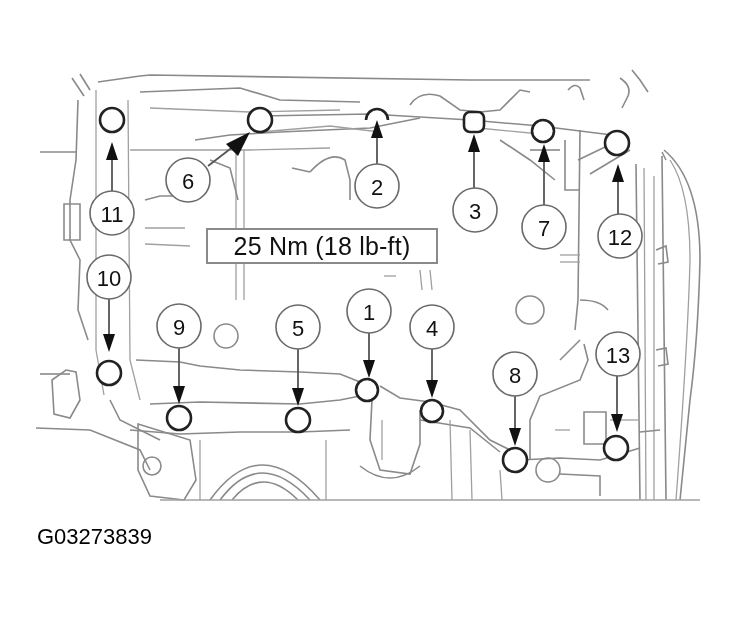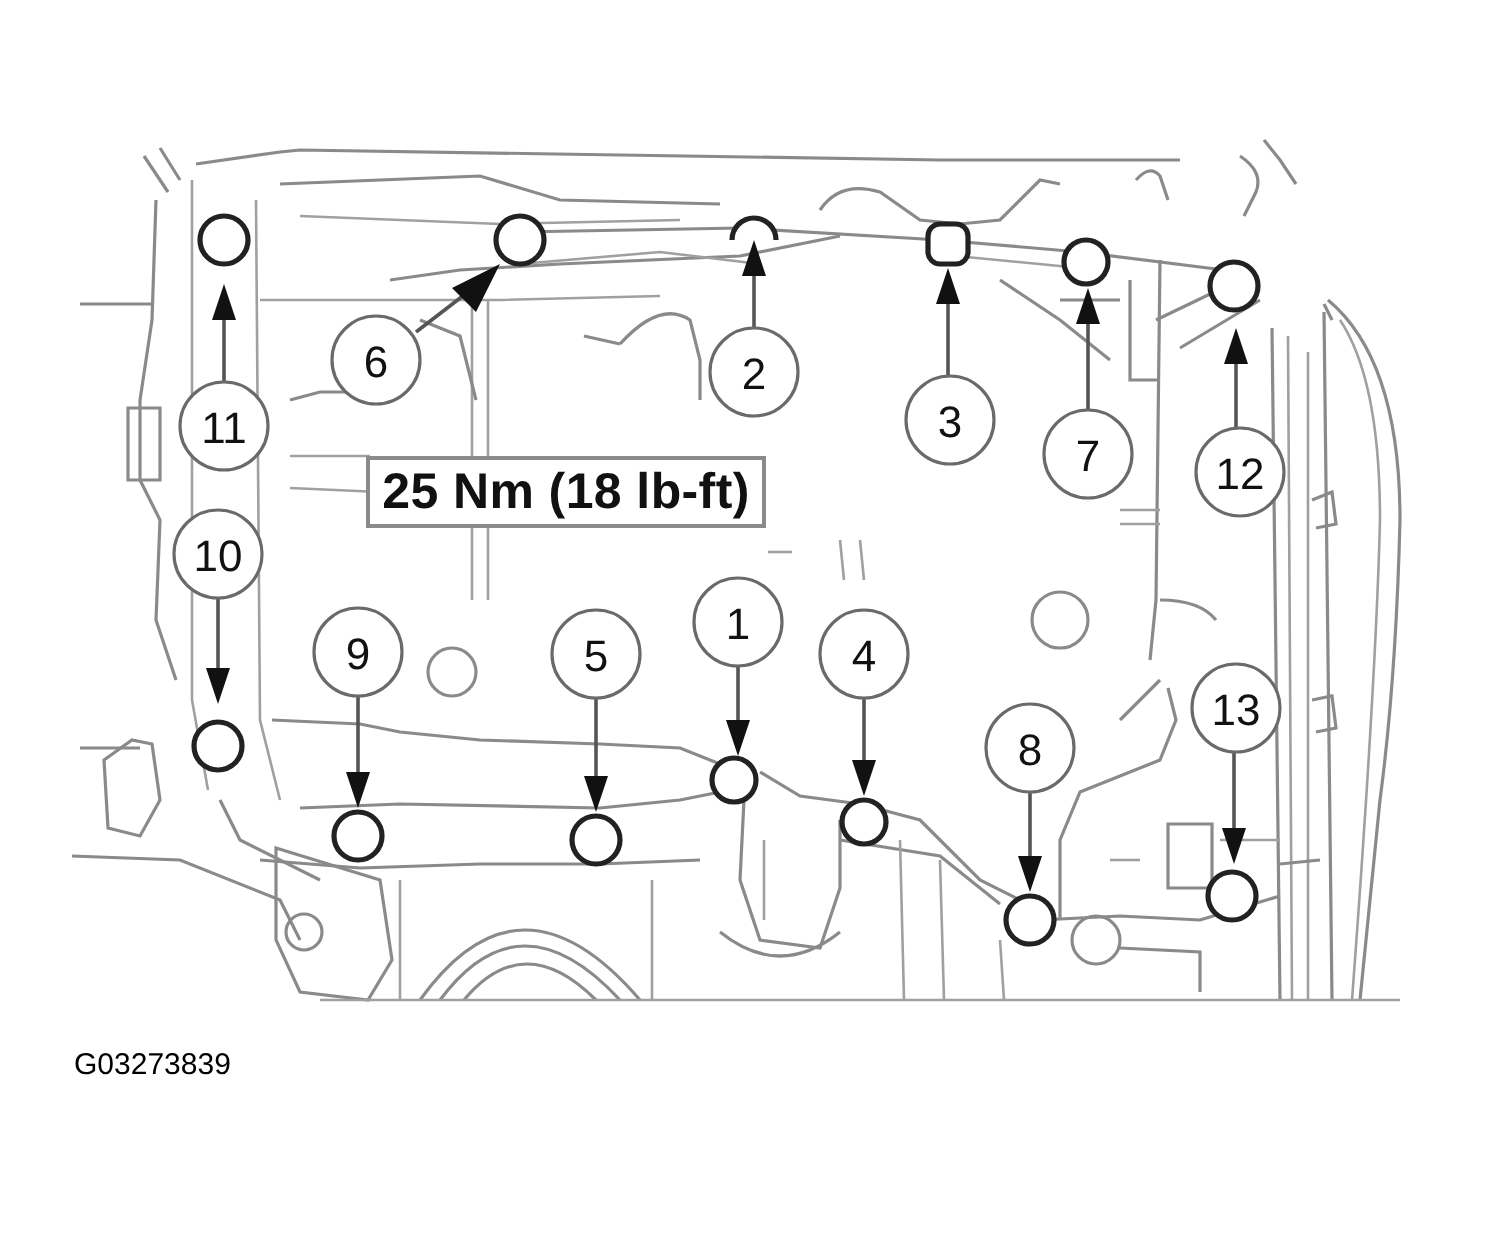--- a/index.html
+++ b/index.html
@@ -5,22 +5,22 @@
     html, body { margin: 0; padding: 0; background: #ffffff; }
     body { width: 743px; height: 622px; position: relative; overflow: hidden; font-family: "Liberation Sans", sans-serif; }
     #diagram { position: absolute; left: 0; top: 0; width: 743px; height: 622px; }
     .ln { stroke: #8a8a8a; stroke-width: 1.6; fill: none; }
     .ln2 { stroke: #a0a0a0; stroke-width: 1.3; fill: none; }
     .bolt { stroke: #222; stroke-width: 2.6; fill: #fff; }
     .callout-circle { stroke: #6a6a6a; stroke-width: 1.6; fill: #fff; }
     .callout-text { font-family: "Liberation Sans", sans-serif; font-size: 22px; fill: #111; text-anchor: middle; dominant-baseline: central; }
     .arrow-line { stroke: #555; stroke-width: 1.8; }
     .arrow-head { fill: #111; }
-    .torque-box { position: absolute; left: 183px; top: 228px; width: 200px; height: 36px; border: 2px solid #8a8a8a; background: #fff; box-sizing: border-box; display: flex; align-items: center; justify-content: center; font-size: 25px; color: #111; letter-spacing: 0.2px; font-weight: bold; }
-    .figure-id { position: absolute; left: 37px; top: 524px; font-size: 15px; color: #000; font-weight: 500; }
+    .torque-box { position: absolute; left: 206px; top: 228px; width: 232px; height: 36px; border: 2px solid #8a8a8a; background: #fff; box-sizing: border-box; display: flex; align-items: center; justify-content: center; font-size: 25px; color: #111; letter-spacing: 0.2px; }
+    .figure-id { position: absolute; left: 37px; top: 524px; font-size: 22px; color: #000; font-weight: 500; }
   </style>
 </head>
 <body>
 
 <svg id="diagram" viewBox="0 0 743 622" xmlns="http://www.w3.org/2000/svg">
 
   <g>
 
     <path class="ln" d="M98 82 L140 76 L150 75 L470 80 L590 80"></path>
     <path class="ln" d="M140 92 L240 88 L280 100 L360 102"></path>

